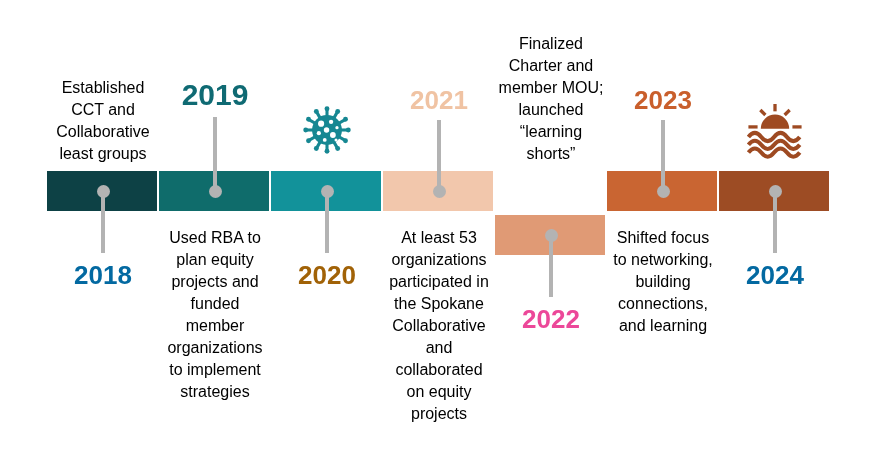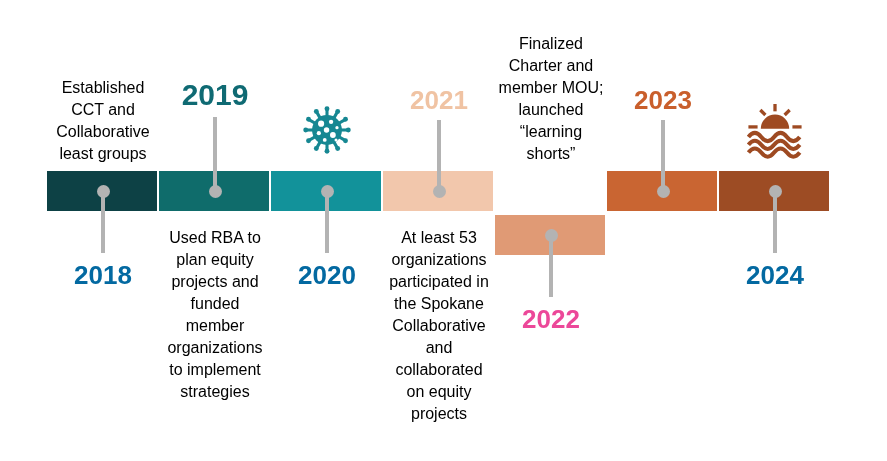--- a/index.html
+++ b/index.html
@@ -126,21 +126,21 @@
           <circle cx="31.5" cy="32" r="3"></circle>
         <circle cx="23" cy="35.5" r="2.3"></circle>
           <circle cx="38.5" cy="37.5" r="3.2"></circle>
         <circle cx="29.5" cy="43" r="2.1"></circle>
           <circle cx="42" cy="43" r="1.7"></circle>
       </g>
     </svg>
     <div class="seg" style="background-color: rgb(18, 146, 154);"></div>
     <div class="dot"></div>
     <div class="cline line-down"></div>
-    <div class="year year-below" style="color: #0369a1;">2020</div>
+    <div class="year year-below" style="color: #a16207;">2020</div>
   </div>
 
   <div class="col col3">
     <div class="year year-above" style="color: rgb(240, 195, 163);">2021</div>
     <div class="cline line-up"></div>
     <div class="seg" style="background-color: rgb(242, 199, 172);"></div>
     <div class="dot"></div>
     <div class="mtext text-below">At least 53
 organizations
 participated in
@@ -163,20 +163,25 @@
     <div class="dot"></div>
     <div class="cline line-down"></div>
     <div class="year year-below" style="color: #ec4899;">2022</div>
   </div>
 
   <div class="col col5">
     <div class="year year-above" style="color: rgb(201, 95, 44);">2023</div>
     <div class="cline line-up"></div>
     <div class="seg" style="background-color: rgb(201, 101, 50);"></div>
     <div class="dot"></div>
+    <div class="mtext text-below">Shifted focus
+to networking,
+building
+connections,
+and learning</div>
   </div>
 
   <div class="col col6">
     <svg class="icon icon-sunrise" width="66" height="59" viewBox="0 0 72 64" style="color: rgb(158, 74, 34);">
       <g stroke="currentColor" stroke-width="3.6">
         <line x1="36" y1="2" x2="36" y2="10"></line>
         <line x1="20" y1="8.5" x2="25.5" y2="14"></line>
         <line x1="52" y1="8.5" x2="46.5" y2="14"></line>
         <line x1="7" y1="27" x2="17" y2="27"></line>
         <line x1="55" y1="27" x2="65" y2="27"></line>

